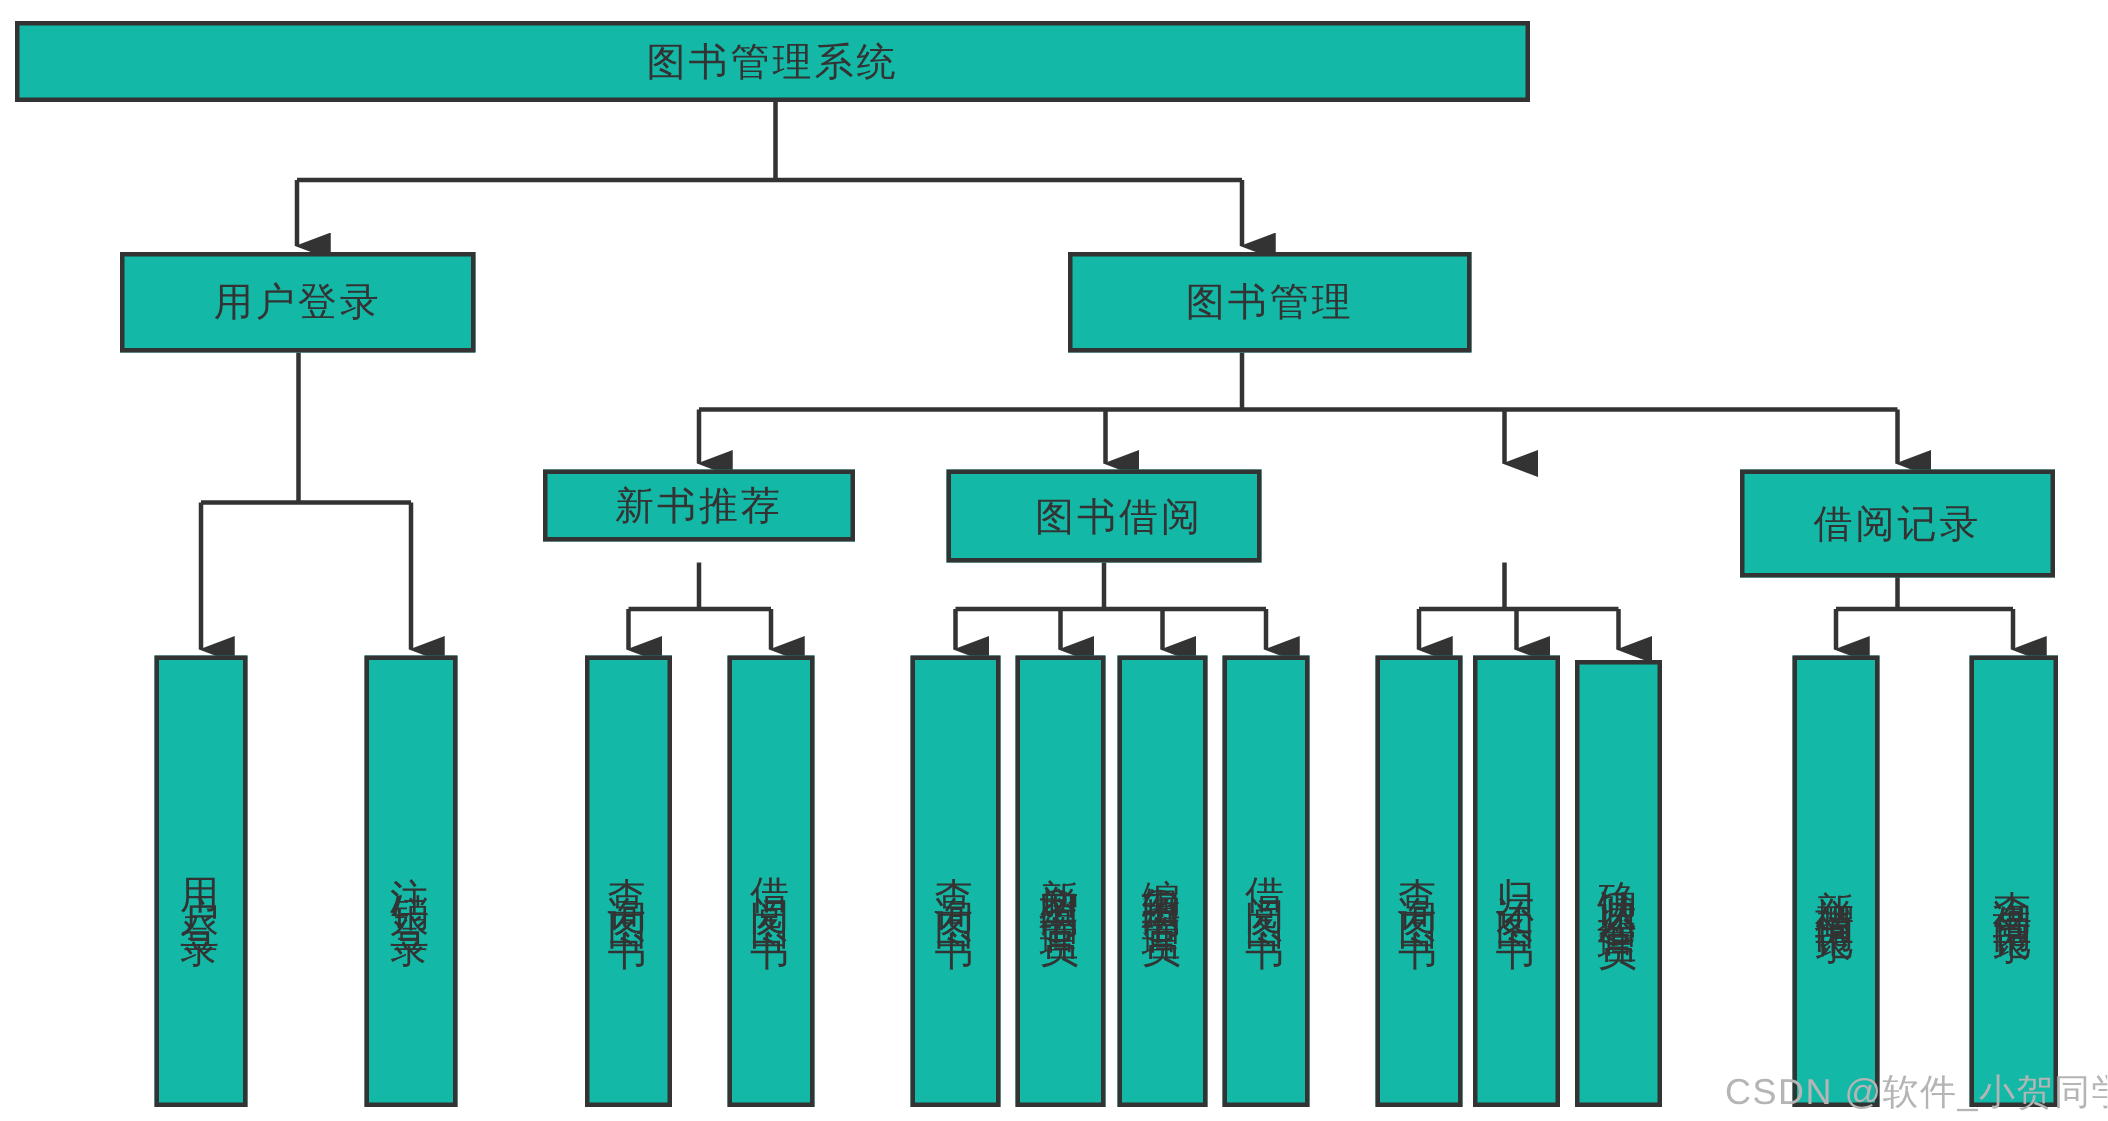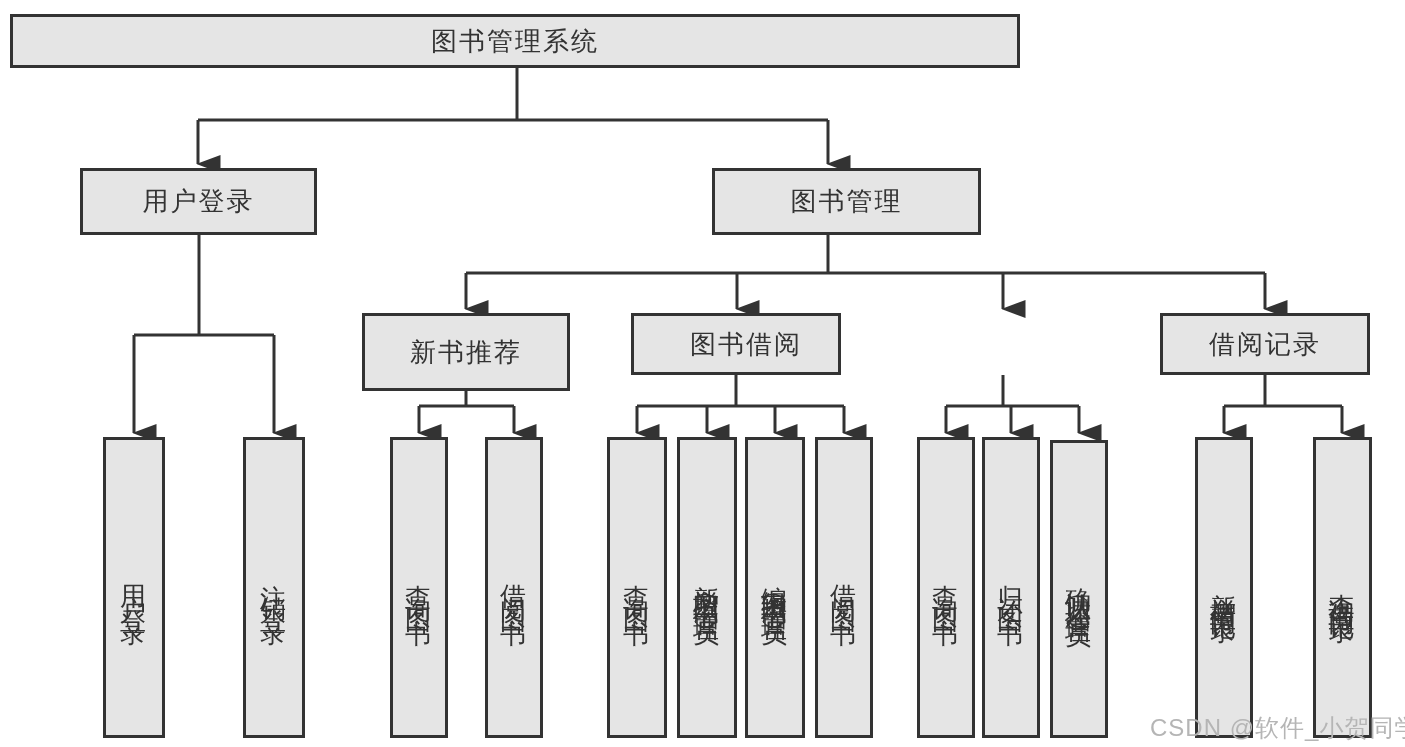--- a/index.html
+++ b/index.html
@@ -15,21 +15,21 @@
   svg.connectors {
     position: absolute;
     left: 0; top: 0;
     width: 1405px; height: 747px;
     z-index: 1;
   }
   .node {
     position: absolute;
     box-sizing: border-box;
     border: 3px solid #333333;
-    background: #e5e5e5;
+    background: #14b8a6;
     display: flex;
     align-items: center;
     justify-content: center;
     font-size: 26px;
     letter-spacing: 2px;
     z-index: 2;
     white-space: nowrap;
   }
   .leaf span {
     writing-mode: vertical-rl;
@@ -102,23 +102,23 @@
       <path d="M1224 406 V433" marker-end="url(#arw)"></path>
       <path d="M1342 406 V433" marker-end="url(#arw)"></path>
     </g>
   </svg>
 
   <div class="node" style="left:10px; top:14px; width:1010px; height:54px;">图书管理系统</div>
 
   <div class="node" style="left:80px; top:168px; width:237px; height:67px;">用户登录</div>
   <div class="node" style="left:712px; top:168px; width:269px; height:67px;">图书管理</div>
 
-  <div class="node" style="left:362px; top:313px; width:208px; height:78px;">新书推荐</div>
+  <div class="node" style="left:362px; top:313px; width:208px; height:48px;">新书推荐</div>
   <div class="node" style="left:631px; top:313px; width:210px; height:62px;padding-left:20px;">图书借阅</div>
-  <div class="node" style="left:1160px; top:313px; width:210px; height:62px;">借阅记录</div>
+  <div class="node" style="left:1160px; top:313px; width:210px; height:72px;">借阅记录</div>
 
   <div class="node leaf ls-lg" style="left:103px; top:437px; width:62px; height:301px;">
     <span>用户登录</span>
   </div>
   <div class="node leaf ls-lg" style="left:243px; top:437px; width:62px; height:301px;">
     <span>注销登录</span>
   </div>
 
   <div class="node leaf ls-lg" style="left:390px; top:437px; width:58px; height:301px;">
     <span>查询图书</span>

